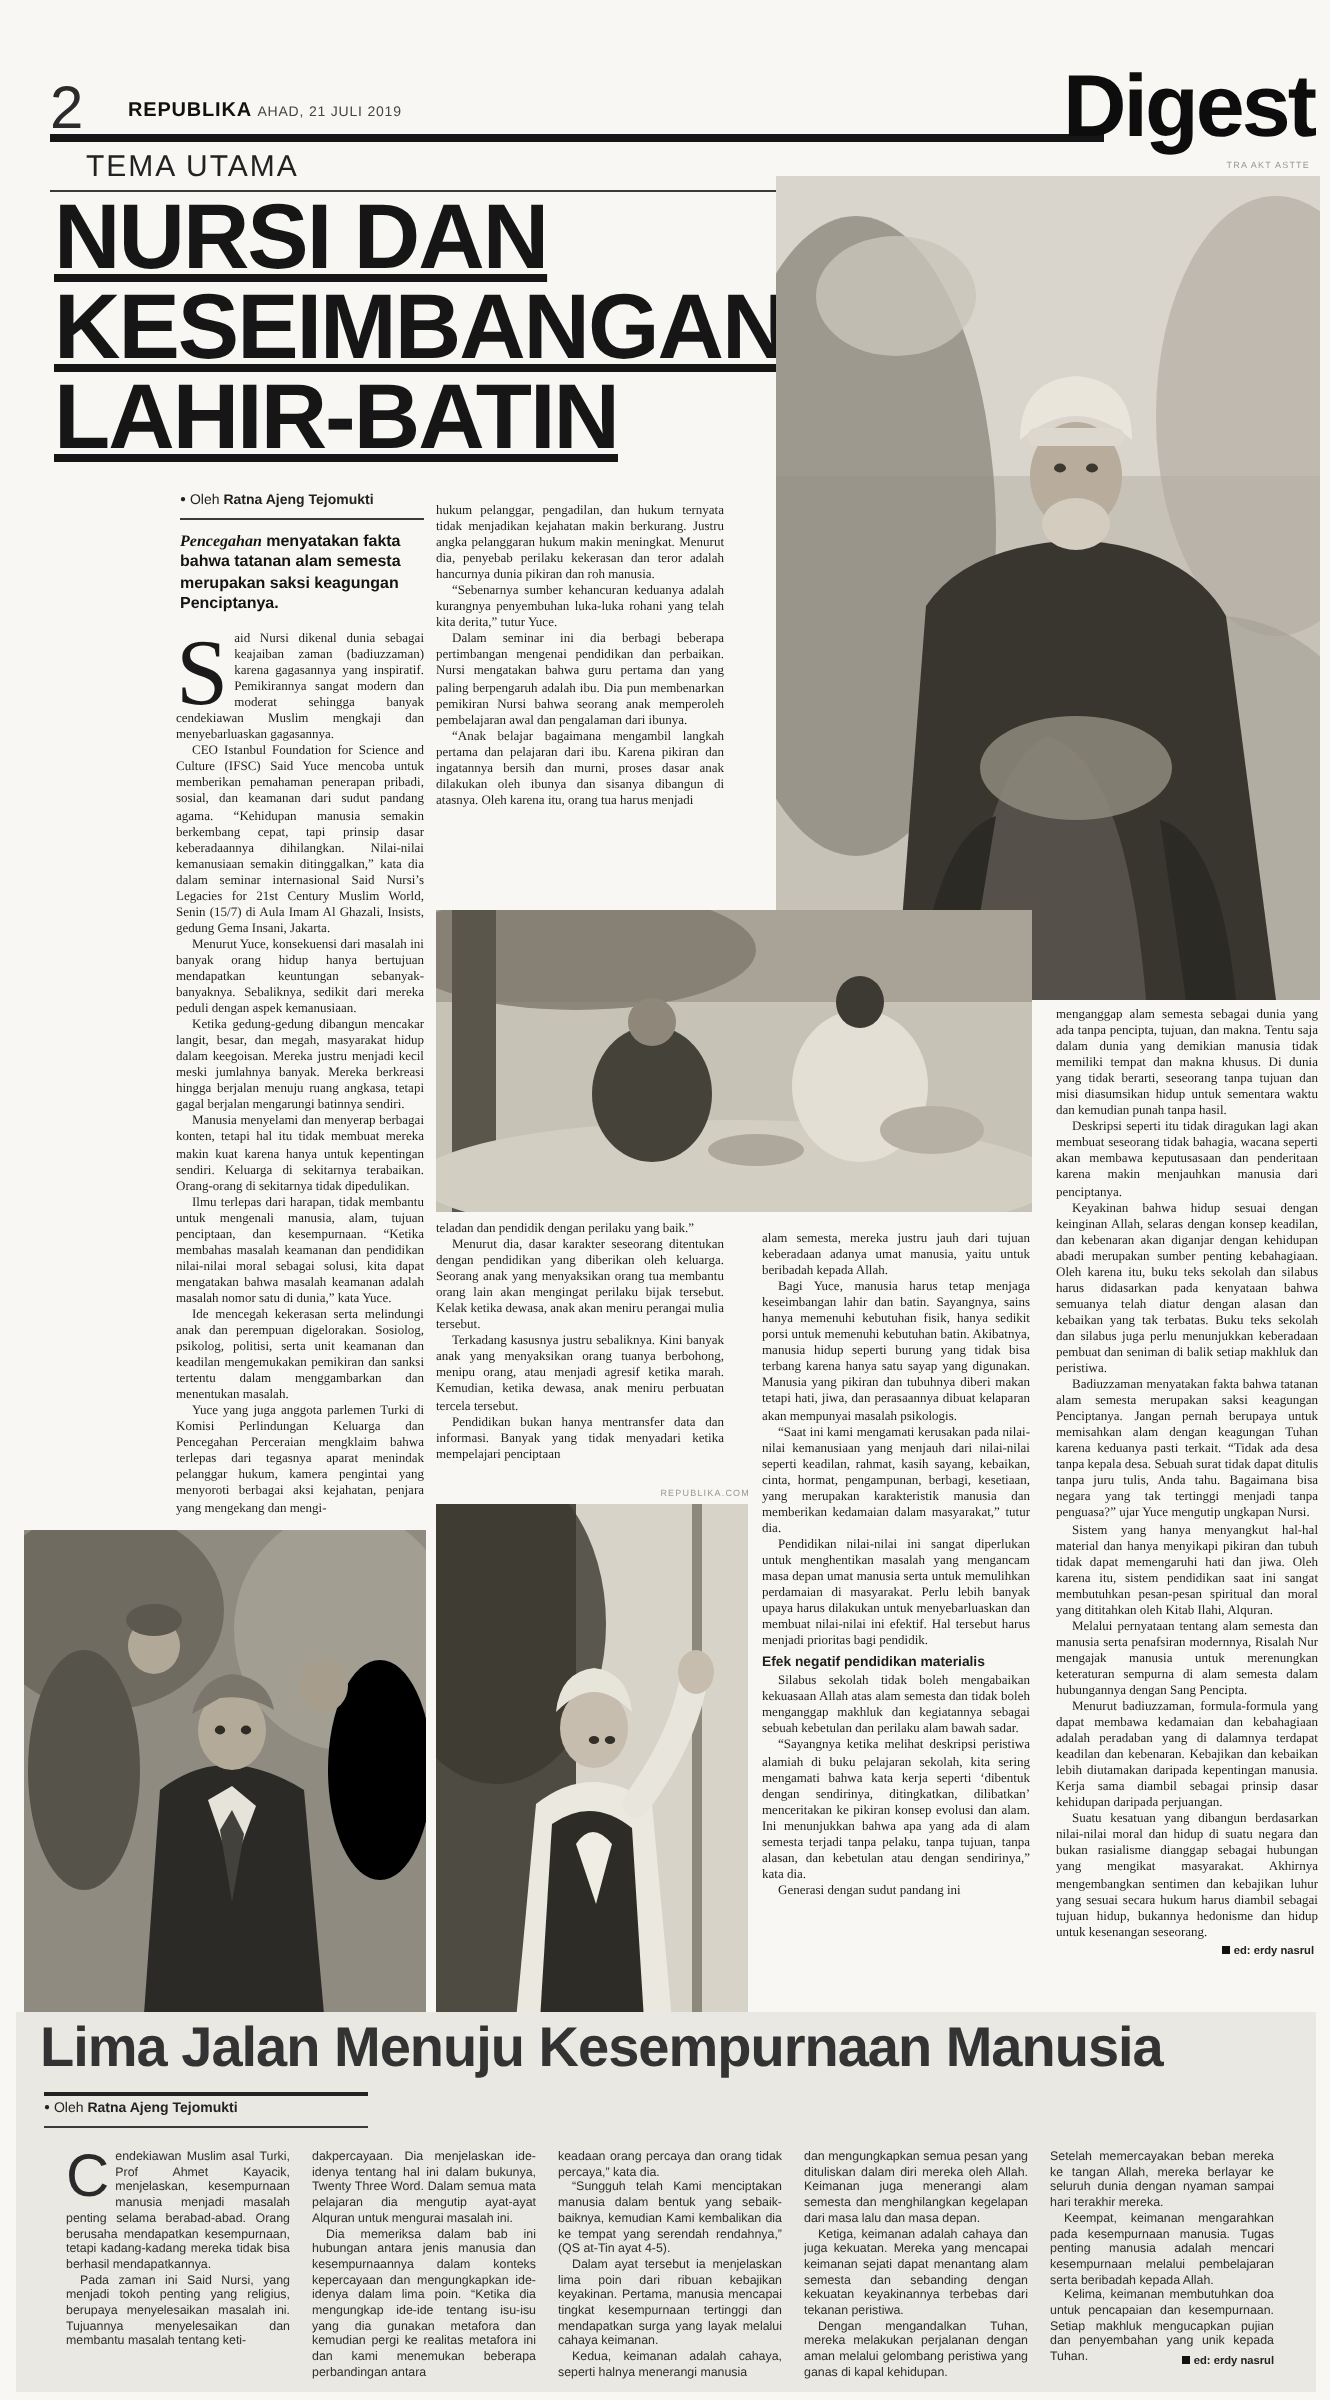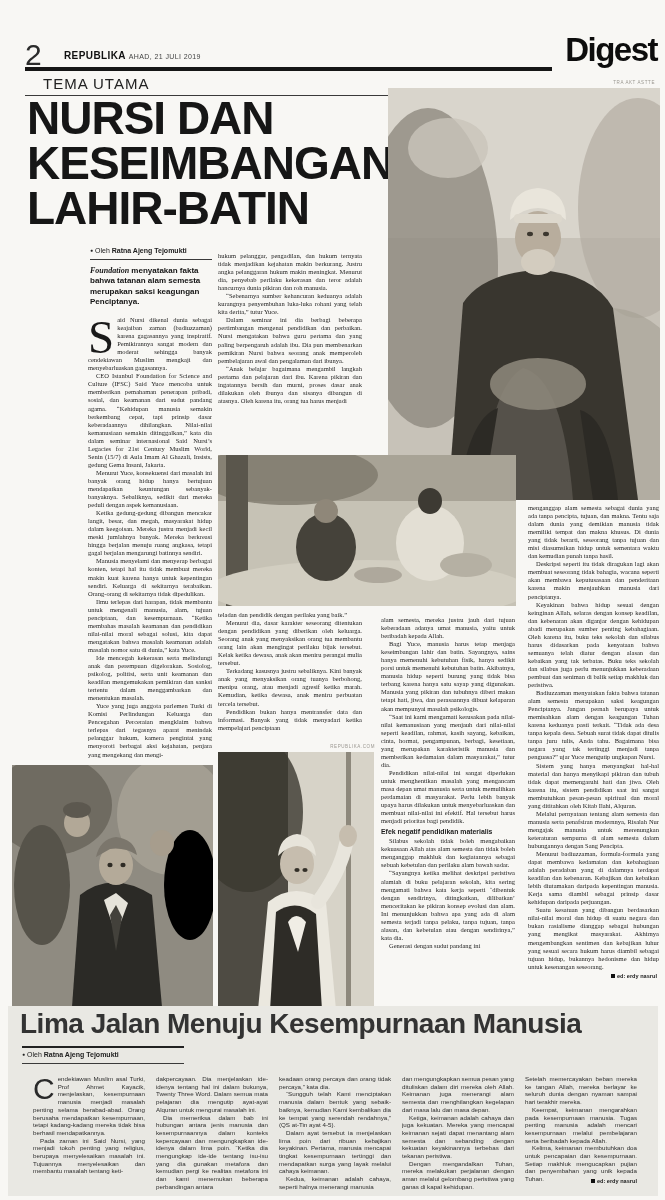--- a/index.html
+++ b/index.html
@@ -13,26 +13,26 @@
   .pageno{font-size:30px;font-weight:400;color:#2b2b2b;letter-spacing:1px;}
   .brandline{font-size:10px;color:#111;}
   .brand{font-weight:700;letter-spacing:.4px;}
   .branddate{font-size:7px;color:#444;letter-spacing:.4px;}
   .rule-thick{background:#161616;height:4px;}
   .rule-thin{background:#3a3a3a;height:1px;}
   .section{font-size:15px;letter-spacing:1px;color:#222;}
   .logo{text-align:right;font-weight:700;color:#0d0d0d;line-height:.82;
         font-family:"Liberation Sans",sans-serif;}
   .logo .l1{font-size:33px;letter-spacing:-1.5px;display:block;}
-  .logo .l2{font-size:33px;letter-spacing:-1.5px;display:block;}
+  .logo .l2{font-size:44px;letter-spacing:-1.5px;display:block;}
   .tinycredit{font-size:4.5px;color:#9a9790;letter-spacing:.6px;text-align:right;}
 
   
   .headline{font-size:46px;line-height:45px;font-weight:700;color:#161616;
-            letter-spacing:-1px;white-space:pre-line;}
+            letter-spacing:-1px;white-space:pre-line;text-decoration:underline;}
   .byline{font-size:7px;color:#222;}
   .byline .bull{font-size:5px;vertical-align:1px;}
   .byline b{font-weight:700;}
   .standfirst{font-size:8px;font-weight:700;line-height:10.3px;color:#141414;}
   .standfirst .lead{font-style:italic;font-family:"Liberation Serif",serif;}
 
   .col{overflow:hidden;text-align:justify;
        font-family:"Liberation Serif","DejaVu Serif",serif;
        font-size:6.5px;line-height:8.05px;color:#1d1d1d;}
   .col p{margin:0;text-indent:8px;}
@@ -101,21 +101,21 @@
 </div>
 
 <div class="abs byline" style="left:90px;top:247px;width:124px;">
   <span class="bull">●</span>
   <span>Oleh</span>
   <b>Ratna Ajeng Tejomukti</b>
 </div>
 <div class="abs rule-thin" style="left:90px;top:259px;width:122px;"></div>
 
 <div class="abs standfirst" style="left:90px;top:266px;width:124px;">
-  <span class="lead">Foundation</span><span> menyatakan fakta bahwa tatanan alam semesta merupakan saksi keagungan Penciptanya.</span>
+  <span class="lead">Pencegahan</span><span> menyatakan fakta bahwa tatanan alam semesta merupakan saksi keagungan Penciptanya.</span>
 </div>
 
 <div class="abs col" style="left:88px;top:316px;width:124px;height:448px;">
   <span class="dropcap">S</span>
   <div>
       <p class="para">aid Nursi dikenal dunia sebagai keajaiban zaman (badiuzzaman) karena gagasannya yang inspiratif. Pemikirannya sangat modern dan moderat sehingga banyak cendekiawan Muslim mengkaji dan menyebarluaskan gagasannya.</p>
       <p class="para">CEO Istanbul Foundation for Science and Culture (IFSC) Said Yuce mencoba untuk memberikan pemahaman penerapan pribadi, sosial, dan keamanan dari sudut pandang agama. “Kehidupan manusia semakin berkembang cepat, tapi prinsip dasar keberadaannya dihilangkan. Nilai-nilai kemanusiaan semakin ditinggalkan,” kata dia dalam seminar internasional Said Nursi’s Legacies for 21st Century Muslim World, Senin (15/7) di Aula Imam Al Ghazali, Insists, gedung Gema Insani, Jakarta.</p>
       <p class="para">Menurut Yuce, konsekuensi dari masalah ini banyak orang hidup hanya bertujuan mendapatkan keuntungan sebanyak-banyaknya. Sebaliknya, sedikit dari mereka peduli dengan aspek kemanusiaan.</p>
       <p class="para">Ketika gedung-gedung dibangun mencakar langit, besar, dan megah, masyarakat hidup dalam keegoisan. Mereka justru menjadi kecil meski jumlahnya banyak. Mereka berkreasi hingga berjalan menuju ruang angkasa, tetapi gagal berjalan mengarungi batinnya sendiri.</p>
       <p class="para">Manusia menyelami dan menyerap berbagai konten, tetapi hal itu tidak membuat mereka makin kuat karena hanya untuk kepentingan sendiri. Keluarga di sekitarnya terabaikan. Orang-orang di sekitarnya tidak dipedulikan.</p>

